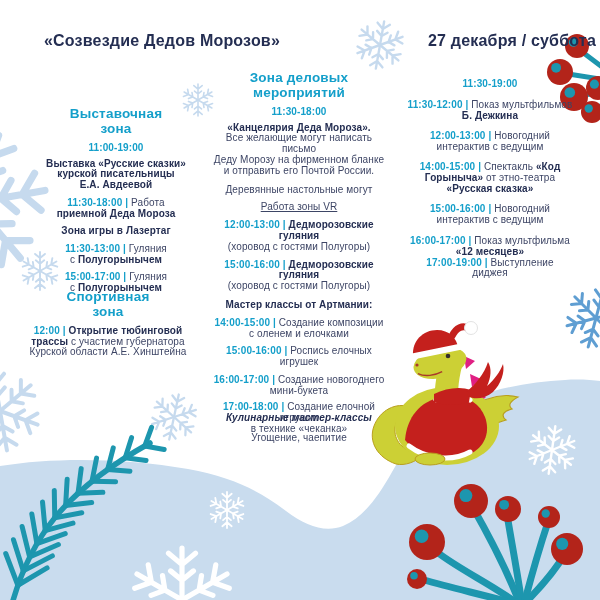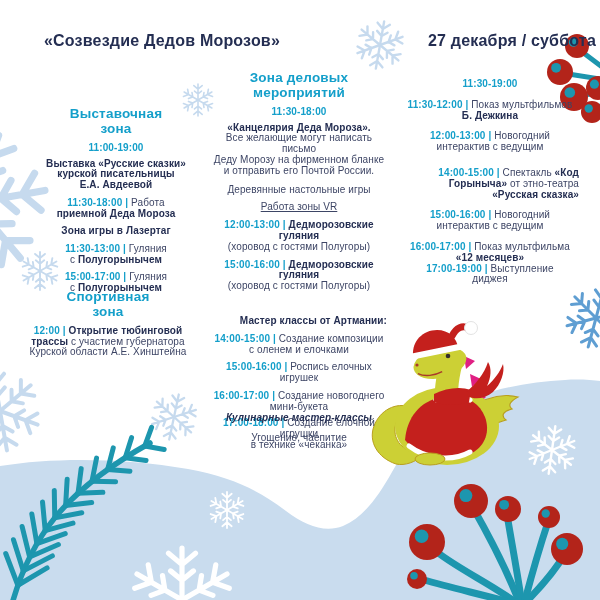--- a/index.html
+++ b/index.html
@@ -226,37 +226,37 @@
         <div class="item" style="margin-top: 6px;"><span class="seg-time">15:00-17:00 </span><span class="seg-sep">| </span><span class="seg-reg">Гуляния</span><br><span class="seg-reg">с </span><span class="seg-bold">Полугорынычем</span></div>
       </div>
       <div class="section" style="left: 24px; width: 168px; top: 289px;">
         <div class="heading">Спортивная<br>зона</div>
         <div class="item" style="margin-top: 6px;"><span class="seg-time">12:00 </span><span class="seg-sep">| </span><span class="seg-bold">Открытие тюбинговой</span><br><span class="seg-bold">трассы </span><span class="seg-reg">с участием губернатора</span><br><span class="seg-reg">Курской области А.Е. Хинштейна</span></div>
       </div>
       <div class="section" style="left: 211px; width: 176px; top: 70px;">
         <div class="heading">Зона деловых<br>мероприятий</div>
         <div class="item" style="margin-top: 6px;"><span class="seg-time">11:30-18:00</span></div>
         <div class="item" style="margin-top: 5px;"><span class="seg-bold">«Канцелярия Деда Мороза».</span><br><span class="seg-reg">Все желающие могут написать письмо</span><br><span class="seg-reg">Деду Морозу на фирменном бланке</span><br><span class="seg-reg">и отправить его Почтой России.</span></div>
-        <div class="item" style="margin-top: 8px;"><span class="seg-reg">Деревянные настольные игры</span></div>
+        <div class="item" style="margin-top: 8px;"><span class="seg-reg">Деревянные настольные могут</span></div>
         <div class="item" style="margin-top: 7px; text-decoration: underline;"><span class="seg-reg">Работа зоны VR</span></div>
         <div class="item" style="margin-top: 7px;"><span class="seg-time">12:00-13:00 </span><span class="seg-sep">| </span><span class="seg-bold">Дедморозовские гуляния</span><br><span class="seg-reg">(хоровод с гостями Полугоры)</span></div>
         <div class="item" style="margin-top: 7px;"><span class="seg-time">15:00-16:00 </span><span class="seg-sep">| </span><span class="seg-bold">Дедморозовские гуляния</span><br><span class="seg-reg">(хоровод с гостями Полугоры)</span></div>
-        <div class="item" style="margin-top: 24px; text-align: right;"><span class="seg-bold">Мастер классы от Артмании:</span></div>
+        <div class="item" style="margin-top: 8px;"><span class="seg-bold">Мастер классы от Артмании:</span></div>
         <div class="item" style="margin-top: 7px;"><span class="seg-time">14:00-15:00 </span><span class="seg-sep">| </span><span class="seg-reg">Создание композиции</span><br><span class="seg-reg">с оленем и елочками</span></div>
         <div class="item" style="margin-top: 7px;"><span class="seg-time">15:00-16:00 </span><span class="seg-sep">| </span><span class="seg-reg">Роспись елочных игрушек</span></div>
         <div class="item" style="margin-top: 7px;"><span class="seg-time">16:00-17:00 </span><span class="seg-sep">| </span><span class="seg-reg">Создание новогоднего</span><br><span class="seg-reg">мини-букета</span></div>
         <div class="item" style="margin-top: 6px;"><span class="seg-time">17:00-18:00 </span><span class="seg-sep">| </span><span class="seg-reg">Создание елочной игрушки</span><br><span class="seg-reg">в технике «чеканка»</span></div>
       </div>
       <div class="section" style="left: 211px; width: 176px; top: 413px;">
         <div class="item" style="margin-top: 0px; font-style: italic;"><span class="seg-bold">Кулинарные мастер-классы</span></div>
         <div class="item" style="margin-top: 9px;"><span class="seg-reg">Угощение, чаепитие</span></div>
       </div>
       <div class="section" style="left: 401px; width: 178px; top: 72px;">
         <div class="item" style="margin-top: 7px;"><span class="seg-time">11:30-19:00</span></div>
         <div class="item" style="margin-top: 10px;"><span class="seg-time">11:30-12:00 </span><span class="seg-sep">| </span><span class="seg-reg">Показ мультфильмов</span><br><span class="seg-bold">Б. Дежкина</span></div>
         <div class="item" style="margin-top: 10px;"><span class="seg-time">12:00-13:00 </span><span class="seg-sep">| </span><span class="seg-reg">Новогодний</span><br><span class="seg-reg">интерактив с ведущим</span></div>
-        <div class="item" style="margin-top: 15px; text-align: right;"><span class="seg-time">14:00-15:00 </span><span class="seg-sep">| </span><span class="seg-reg">Спектакль </span><span class="seg-bold">«Код</span><br><span class="seg-bold">Горыныча» </span><span class="seg-reg">от этно-театра</span><br><span class="seg-bold">«Русская сказка»</span></div>
+        <div class="item" style="margin-top: 9px;"><span class="seg-time">14:00-15:00 </span><span class="seg-sep">| </span><span class="seg-reg">Спектакль </span><span class="seg-bold">«Код</span><br><span class="seg-bold">Горыныча» </span><span class="seg-reg">от этно-театра</span><br><span class="seg-bold">«Русская сказка»</span></div>
         <div class="item" style="margin-top: 10px;"><span class="seg-time">15:00-16:00 </span><span class="seg-sep">| </span><span class="seg-reg">Новогодний</span><br><span class="seg-reg">интерактив с ведущим</span></div>
         <div class="item" style="margin-top: 10px;"><span class="seg-time">16:00-17:00 </span><span class="seg-sep">| </span><span class="seg-reg">Показ мультфильма</span><br><span class="seg-bold">«12 месяцев»</span></div>
         <div class="item" style="margin-top: 0;"><span class="seg-time">17:00-19:00 </span><span class="seg-sep">| </span><span class="seg-reg">Выступление</span><br><span class="seg-reg">диджея</span></div>
       </div>
     </div>
 </div>
 
 </body></html>

